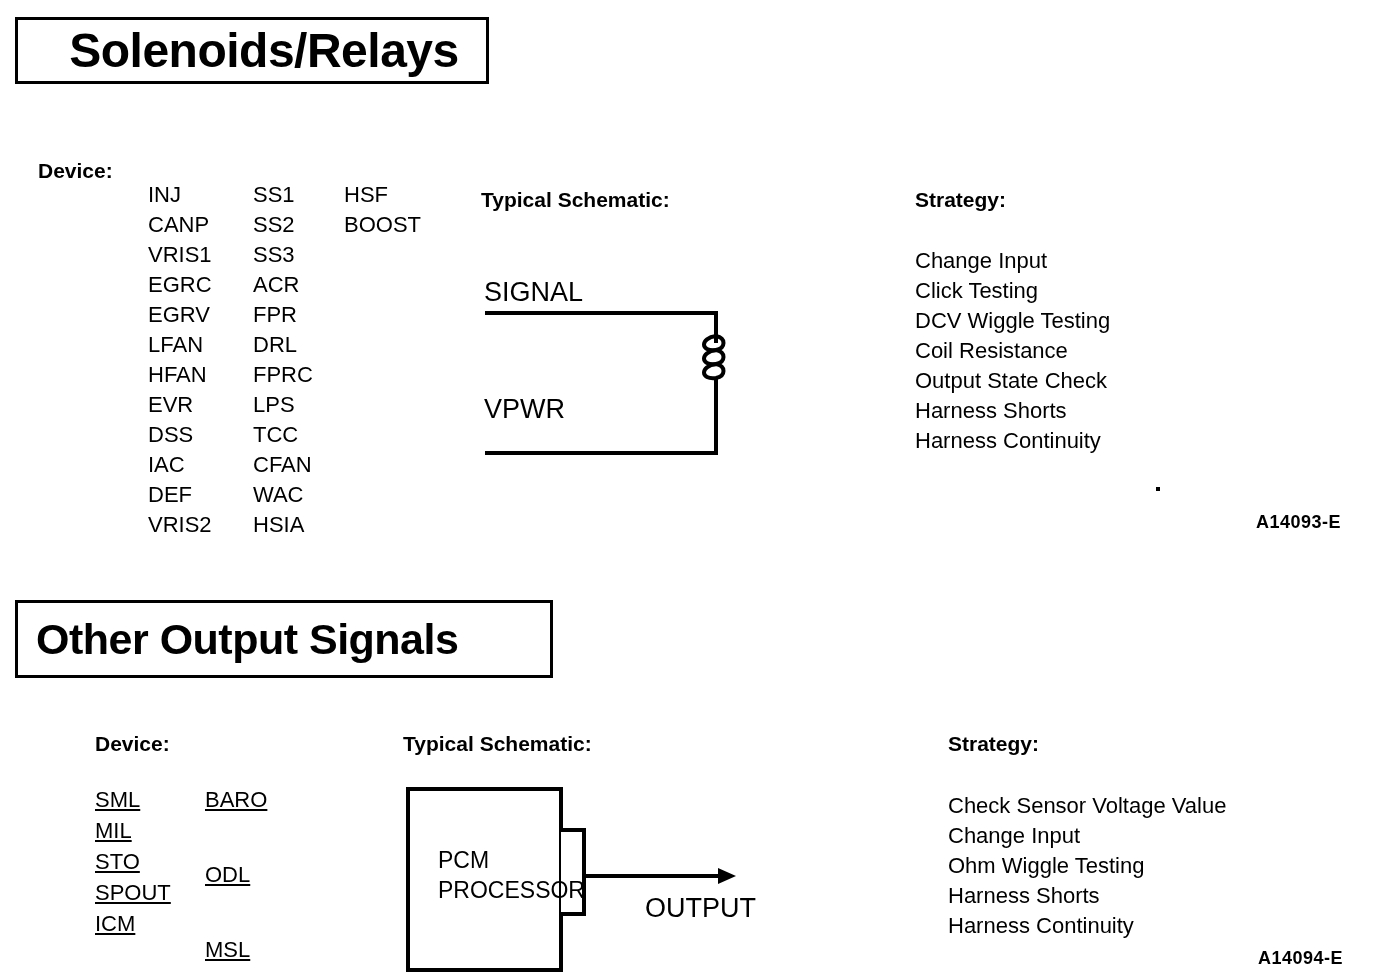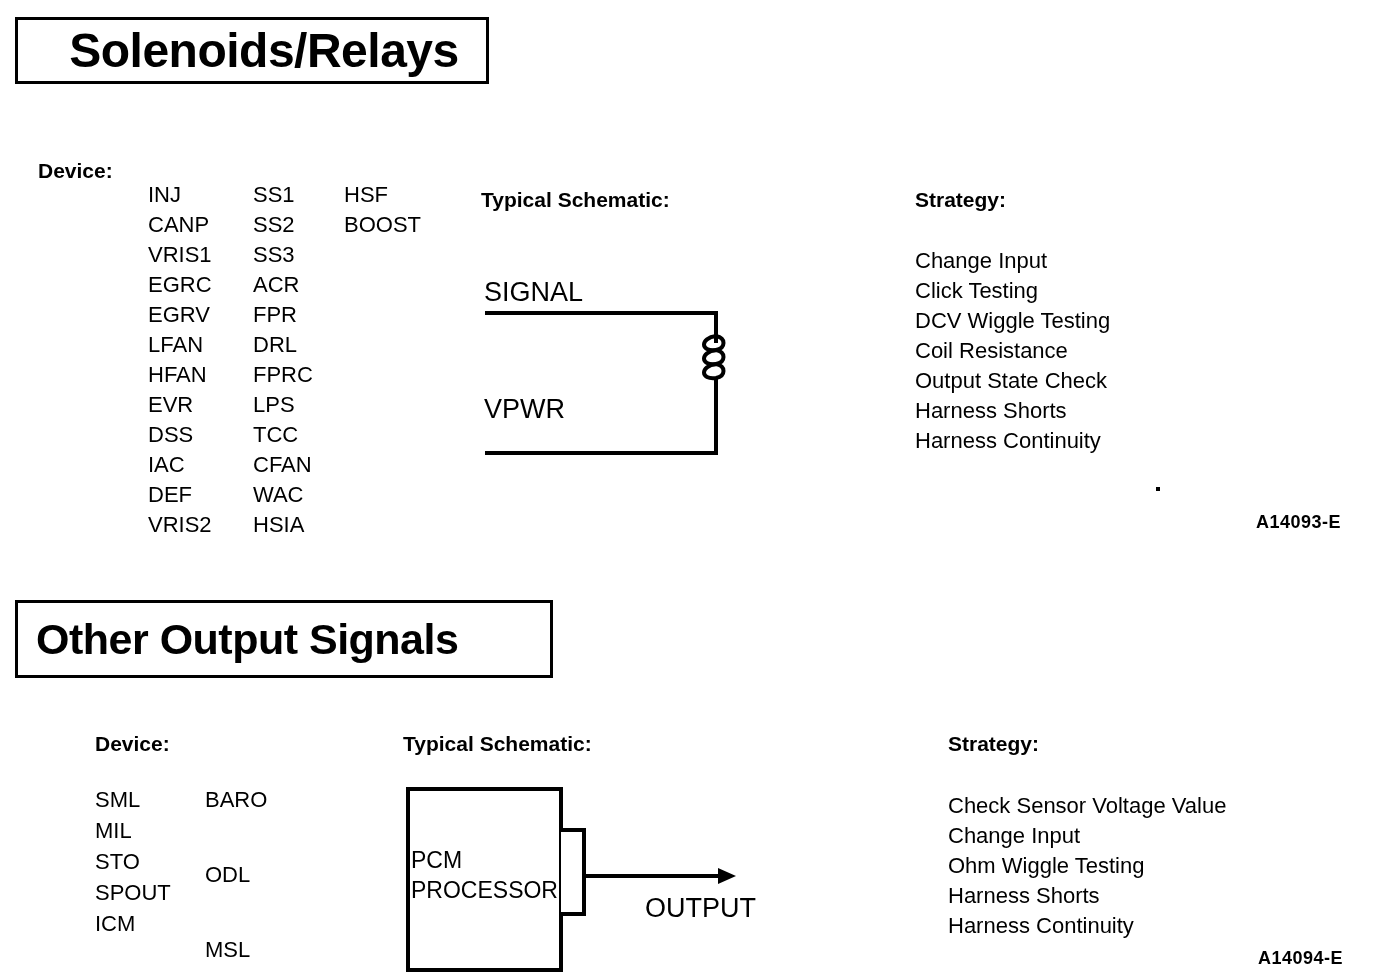--- a/index.html
+++ b/index.html
@@ -41,20 +41,21 @@
   }
   .item {
     font-size: 22px;
     white-space: nowrap;
     line-height: 30px;
   }
   .item-sm {
     font-size: 22px;
     white-space: nowrap;
     line-height: 31px;
+    text-decoration: underline;
   }
   .col { display: flex; flex-direction: column; margin-top: 24px; }
 
   .figcode {
     font-size: 18px;
     font-weight: bold;
     letter-spacing: 0.5px;
     white-space: nowrap;
   }
 
@@ -76,20 +77,21 @@
   .pcm-tab {
     border: 4px solid #000;
     border-left: none;
     box-sizing: border-box;
     background: #fff;
   }
   .pcm-label {
     font-size: 23px;
     line-height: 30px;
     white-space: nowrap;
+    padding-left: 27px;
   }
 </style>
 </head>
 <body>
 
 <div class="abs title-box" style="left:15px; top:17px; width:474px; height:67px; padding-left:24px;justify-content:center;">
   <span class="title-text" style="font-size:48px;">Solenoids/Relays</span>
 </div>
 
 <div class="abs hdr" style="left:38px; top:160px;">Device:</div>

